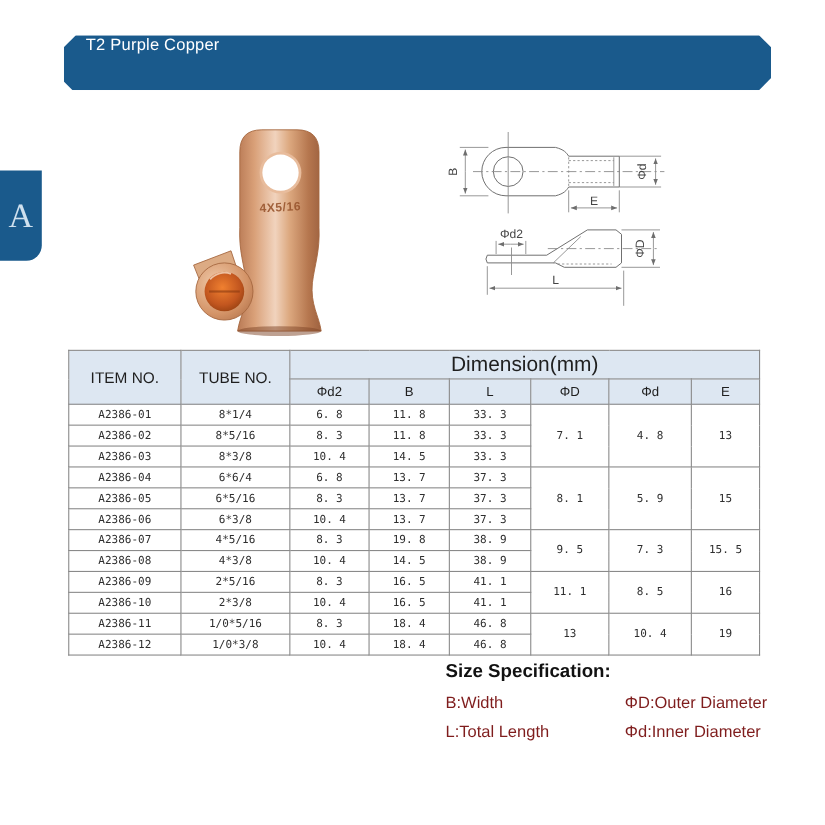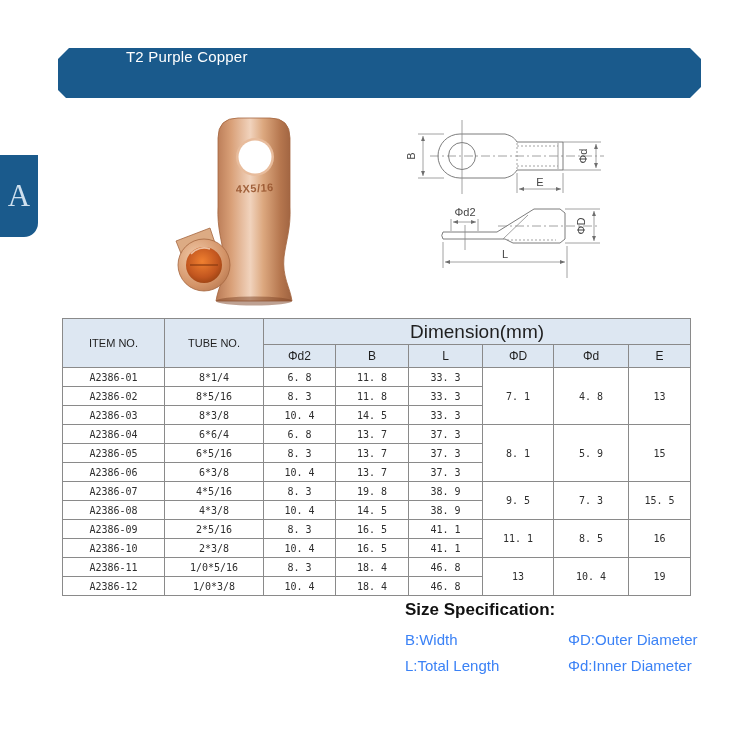--- a/index.html
+++ b/index.html
@@ -3,25 +3,25 @@
 <meta charset="utf-8">
 <style>
   html,body { margin:0; padding:0; }
   body {
     width:750px; height:750px; position:relative; overflow:hidden;
     background:#ffffff; font-family:"Liberation Sans", sans-serif;
   }
 
   
   .banner {
-    position:absolute; left:58px; top:48px; width:643px; height:50px;
+    position:absolute; left:58px; top:32px; width:643px; height:50px;
     background:#1a5a8c; color:#fff;
     clip-path:polygon(11px 0, calc(100% - 11px) 0, 100% 11px, 100% calc(100% - 11px),
                       calc(100% - 11px) 100%, 8px 100%, 0 calc(100% - 8px), 0 11px);
-    padding-left:68px; box-sizing:border-box;
+    padding-left:20px; box-sizing:border-box;
     display:flex; flex-direction:column; justify-content:flex-start;
   }
   .banner-sub { font-size:15px; line-height:18px; letter-spacing:.2px; }
   .banner-title { font-size:21px; font-weight:bold; line-height:23px; letter-spacing:.3px; }
 
   
   .side-tab {
     position:absolute; left:0; top:155px; width:38px; height:82px;
     background:#1a5a8c; border-radius:0 0 14px 0;
     display:flex; align-items:center; justify-content:center;
@@ -41,33 +41,33 @@
   .spec-table {
     position:absolute; left:62px; top:318px; width:628px;
     border-collapse:collapse; table-layout:fixed;
   }
   .spec-table th, .spec-table td {
     border:1px solid #8a8a8a; text-align:center; vertical-align:middle; padding:0;
   }
   .spec-table thead th {
     background:#dde7f2; font-weight:normal; font-size:12px; color:#1f1f1f;
   }
-  .spec-table thead .hdr-main { height:25px; font-size:11px; }
+  .spec-table thead .hdr-main { height:25px; font-size:14px; }
   .spec-table thead .hdr-dim  { font-size:19px;margin-top:34px; }
   .spec-table thead .hdr-sub th, .spec-table .hdr-sub-cell { height:22px; font-size:12px; }
   .spec-table tbody td {
     height:18px; font-family:"DejaVu Sans Mono", monospace;
     font-size:10px; color:#2e2e2e; background:#fff; white-space:pre;
   }
 
   
   .sizespec { position:absolute; left:405px; top:600px; width:330px; }
   .ss-head  { font-size:17px; font-weight:bold; color:#111; margin-bottom:11px; }
   .ss-grid  { display:grid; grid-template-columns:163px auto; row-gap:9px; }
-  .ss-item  { font-size:15px; color:#3b82f6; }
+  .ss-item  { font-size:15px; color:#7f1d1d; }
 </style>
 </head>
 <body>
 
 <div class="banner">
   <div class="banner-sub">T2 Purple Copper</div>
 </div>
 
 <div class="side-tab">
   <span>A</span>

